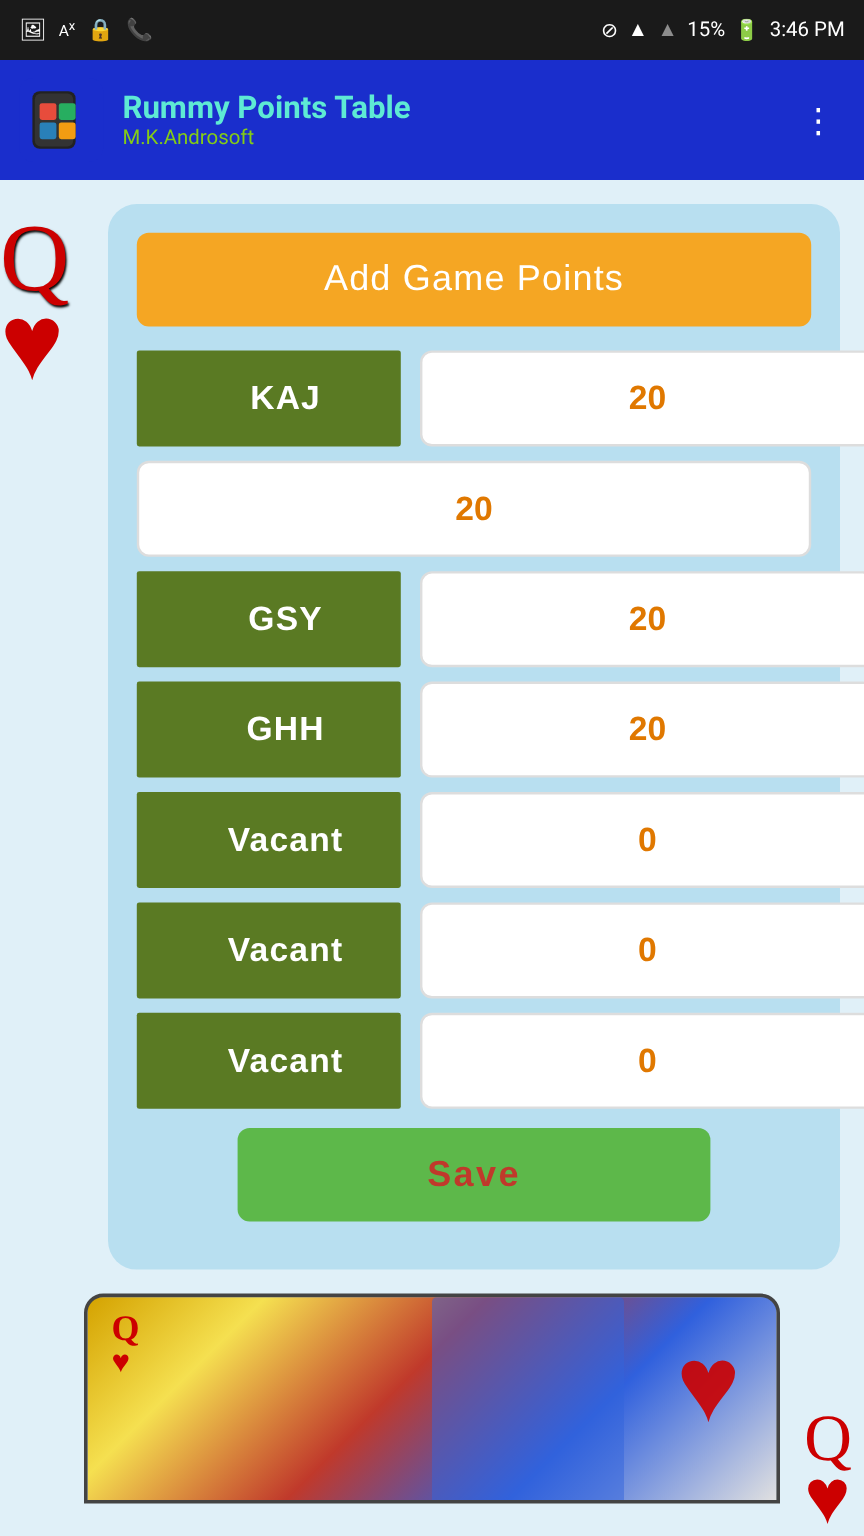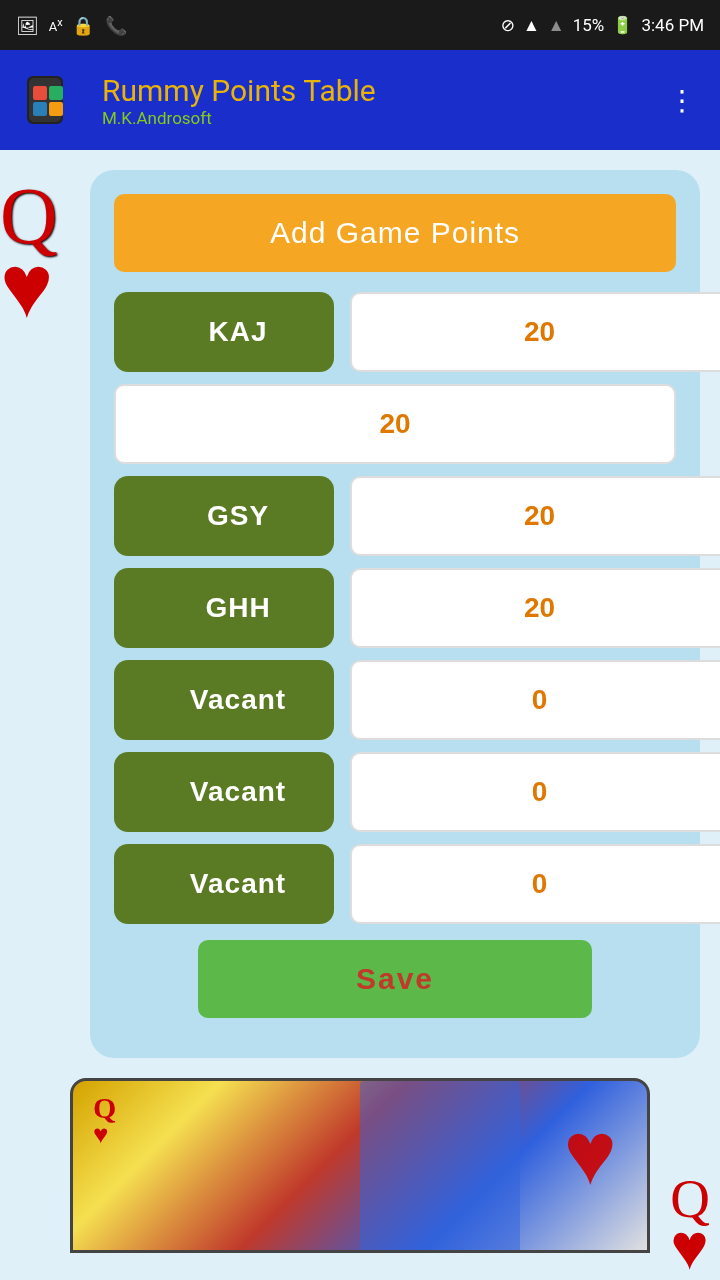--- a/index.html
+++ b/index.html
@@ -59,23 +59,23 @@
       display: flex;
       align-items: center;
       justify-content: center;
       position: relative;
     }
     .app-title-block {
       display: flex;
       flex-direction: column;
     }
     .app-title {
-      color: #eab308;
-      font-size: 30px;
-      font-weight: normal;
+      color: #5eead4;
+      font-size: 26px;
+      font-weight: bold;
     }
     .app-subtitle {
       color: #84cc16;
       font-size: 17px;
     }
     .app-menu-icon {
       color: white;
       font-size: 28px;
       cursor: pointer;
       padding: 8px;
@@ -131,21 +131,21 @@
     .player-row {
       display: flex;
       align-items: center;
       gap: 16px;
       margin-bottom: 12px;
     }
     .player-name-btn {
       background: #5a7a23;
       color: white;
       border: none;
-      border-radius: 14px;
+      border-radius: 2px;
       flex: 0 0 220px;
       height: 80px;
       font-size: 28px;
       font-weight: bold;
       cursor: pointer;
       letter-spacing: 1px;
       padding-left: 28px;
     }
     .player-score-input {
       flex: 1;

